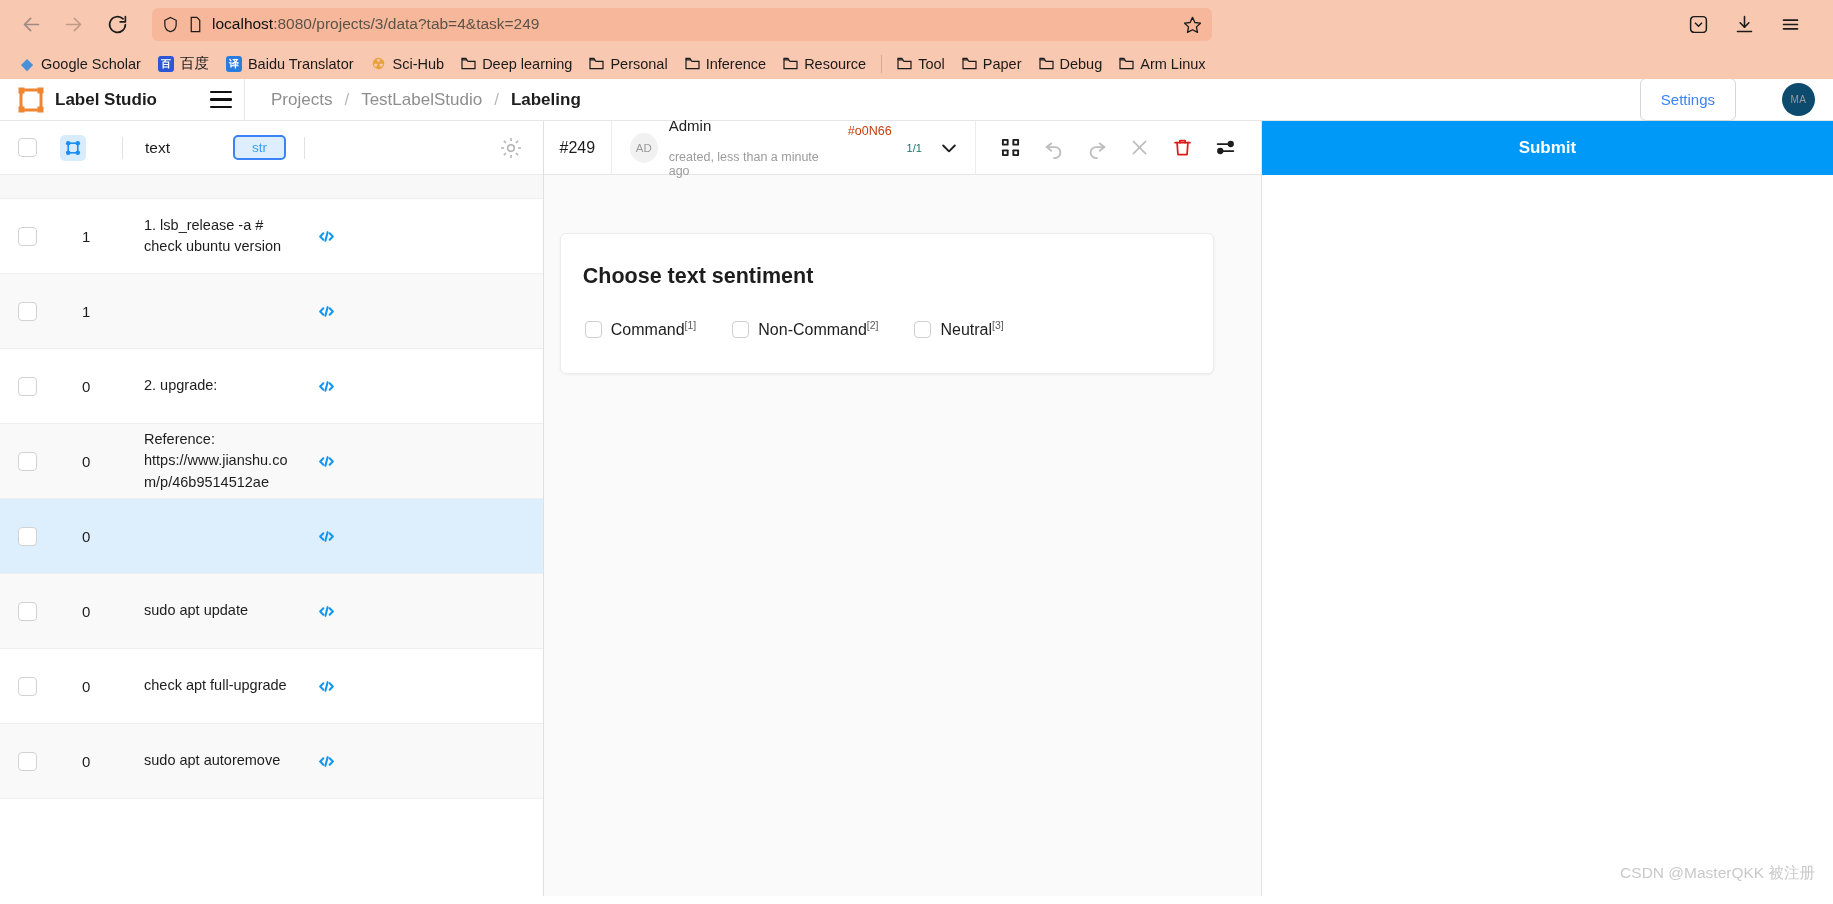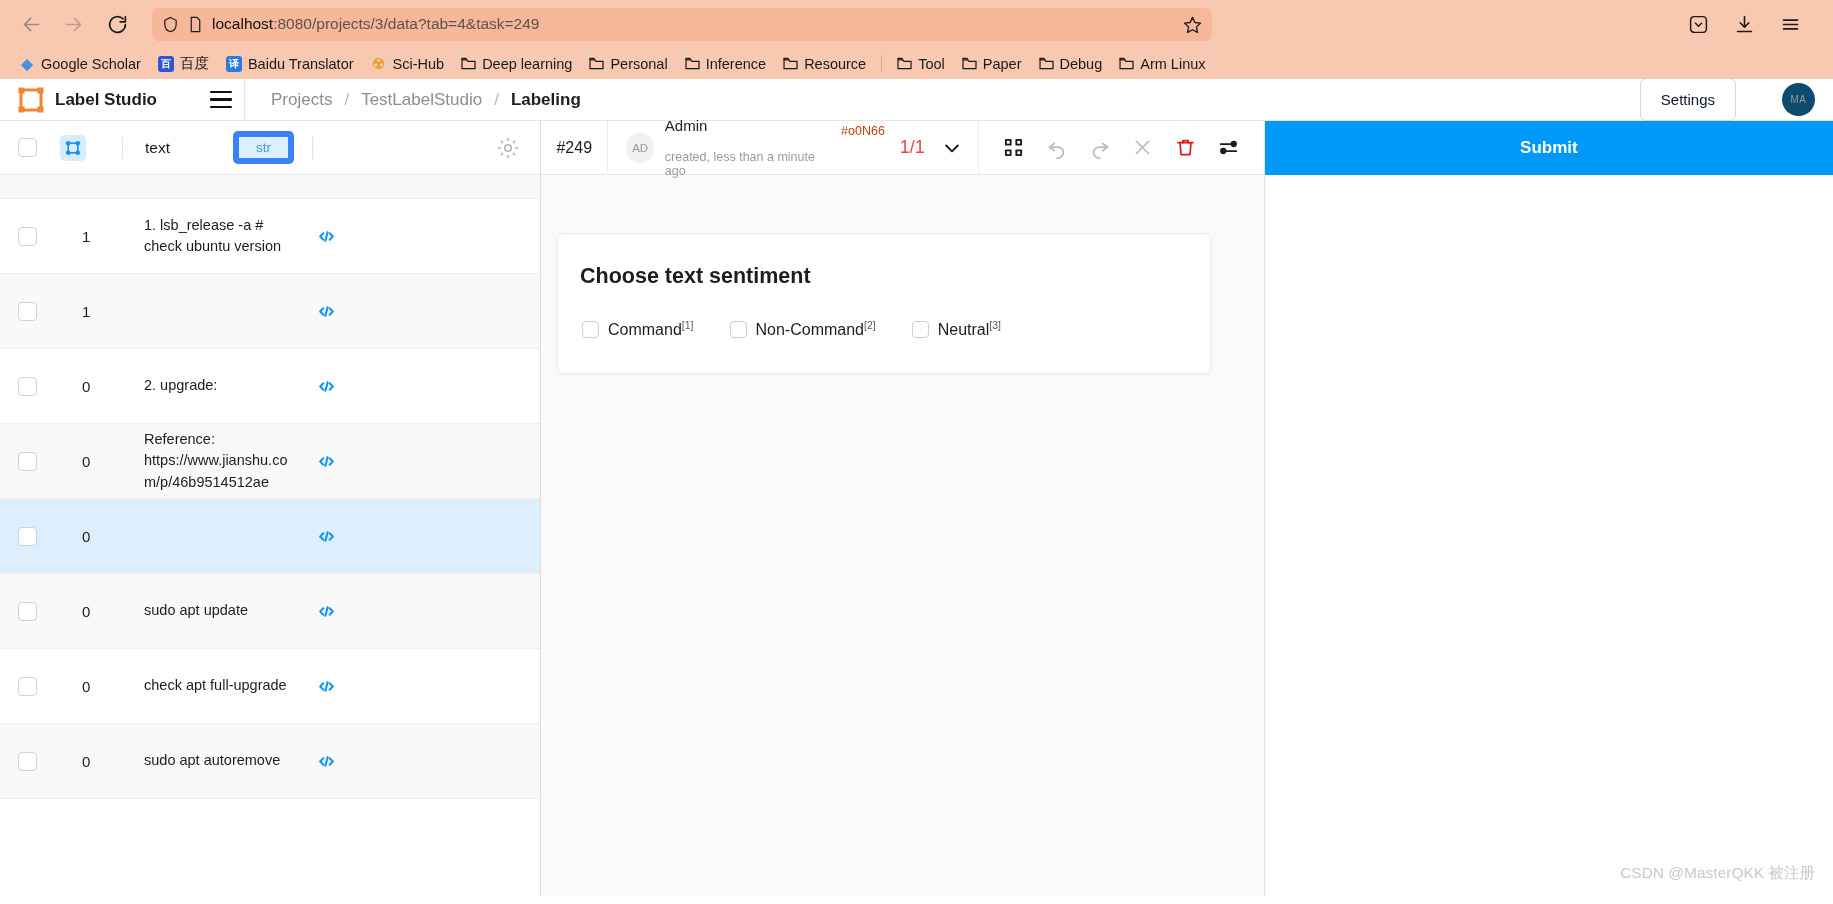--- a/index.html
+++ b/index.html
@@ -114,21 +114,21 @@
   #header-right {
     margin-left: auto; display: flex; align-items: center; gap: 16px;
     padding-right: 18px;
   }
   #settings-btn {
     border: 1px solid #d6d6d6;
     border-radius: 6px;
     background: #fff;
     padding: 12px 20px;
     font-size: 15px;
-    color: #0f172a;
+    color: #3b82f6;
     font-family: inherit;
     font-weight: 500;
   }
   #avatar {
     width: 33px; height: 33px; border-radius: 50%;
     background: #0c4a6e;
     display: flex; align-items: center; justify-content: center;
     font-size: 10px; color: #9a9a9a; letter-spacing: .5px; margin-left: 30px;
   }
 
@@ -157,21 +157,21 @@
   #th-cb { padding-left: 18px; width: 60px; display:flex; }
   #th-anno { width: 62px; display: flex; align-items: center; }
   #anno-icon {
     width: 26px; height: 26px; border-radius: 5px; background: #d7ecff;
     display: flex; align-items: center; justify-content: center;
   }
   .vsep { width: 1px; height: 22px; background: #e2e2e2; }
   #th-text { padding-left: 22px; font-size: 15.5px; color: #1d1d1d; width: 110px; }
   #type-badge {
     background: #ddefff; color: #3d9bf5;
-    border: 6px solid #3b82f6;
+    border: 2px solid #3b82f6;
     font-size: 13.5px; border-radius: 5px;
     padding: 3px 17px;
   }
   #th-gear { margin-left: auto; padding-right: 20px; display: flex; }
 
   #table-body { flex: 1 1 auto; overflow: hidden; }
   .spacer-row { height: 24px; background: #f8f8f8; border-bottom: 1px solid #eeeeee; }
   .trow {
     display: flex; align-items: center;
     height: 75px;
@@ -219,21 +219,21 @@
   #ann-avatar {
     width: 30px; height: 30px; border-radius: 50%;
     background: #f1f1f1; color: #9a9a9a;
     font-size: 11.5px;
     display:flex; align-items:center; justify-content:center;
   }
   #ann-meta { display: flex; flex-direction: column; gap: 16px; }
   #ann-name { font-size: 15px; color: #222; }
   #ann-sub { font-size: 12.5px; color: #9b9b9b; }
   #ann-hash { font-size: 12.5px; color: #c2410c; margin-left: 6px; align-self: flex-start; padding-top: 3px;}
-  #ann-count { font-size: 18px; color: #ef4444; margin-left: 4px; }
+  #ann-count { font-size: 11px; color: #0f766e; margin-left: 4px; }
   #ann-chev { margin-left: 6px; display: flex; }
   #tool-icons { display: flex; align-items: center; gap: 21px; padding: 0 24px; }
   .ticon { width: 22px; height: 22px; display:flex; align-items:center; justify-content:center;
            color: #bdbdbd; }
   .ticon.dark { color: #1d1d1d; }
   .ticon.danger { color: #e01b1b; }
 
   #label-canvas { flex: 1 1 auto; padding: 58px 0 0 16px; }
   #label-card {
     width: 654px;

